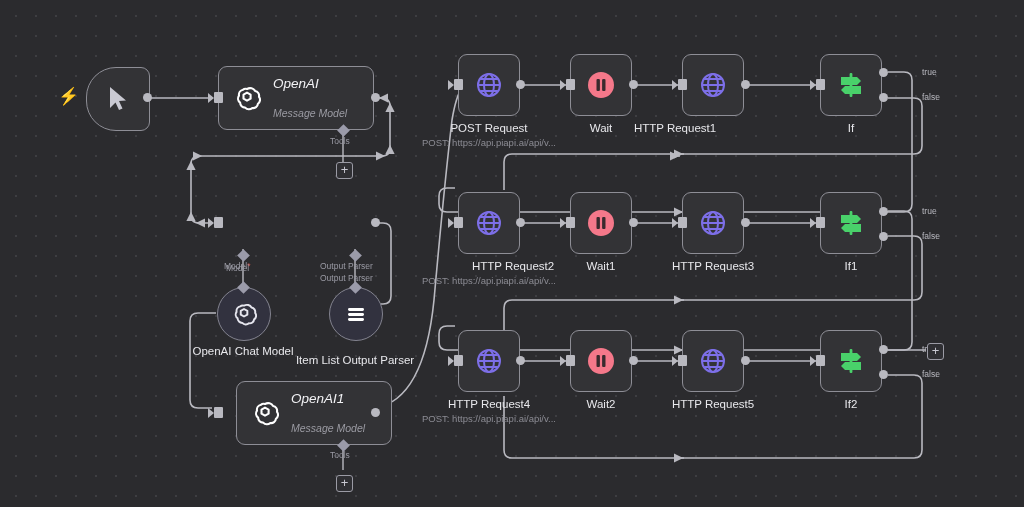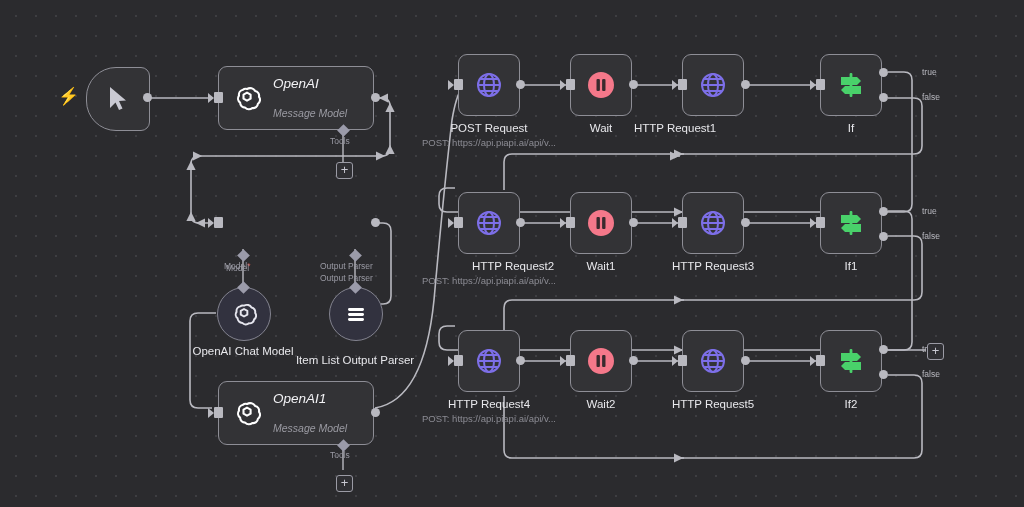--- a/index.html
+++ b/index.html
@@ -187,21 +187,21 @@
           <rect x="5" y="12" width="16" height="3" rx="1.4"></rect>
           <rect x="5" y="17" width="16" height="3" rx="1.4"></rect>
         </g>
       </svg>
     </div>
   </div>
   <div class="diamond" style="left:351px;top:283px;"></div>
   <div class="conntag" style="left:320px;top:273px;">Output Parser</div>
   <div class="nlabel wrap" style="left:355px;top:326px;margin-top:28px;">Item List Output Parser</div>
 
-  <div class="node rect wide" style="left:218px;top:381px;">
+  <div class="node rect wide" style="left:236px;top:381px;">
     <svg width="28" height="28" viewBox="0 0 28 28">
       <g fill="none" stroke="#ffffff" stroke-width="2.1" stroke-linejoin="round">
         <path d="M14,5 C17,3.3 20.6,4.3 22.1,7 C24.8,7.4 26.6,10 26,12.8 C27.7,15 27.3,18.2 24.9,19.8 C24.6,22.5 22.1,24.5 19.3,24 C17.2,25.9 14,25.7 12.2,23.6 C9.4,23.6 7.1,21.4 7.1,18.6 C5,17.1 4.4,14 6,11.7 C5.5,9 7.3,6.4 10,5.8 C11,4.8 12.5,4.6 14,5 Z"></path>
         <path d="M10.5,10.6 L14,8.6 L17.6,10.6 L17.6,14.7 L14,16.7 L10.5,14.7 Z"></path>
       </g>
     </svg>
     <div>
       <div class="title">OpenAI1</div>
       <div class="subtitle">Message Model</div>
     </div>

